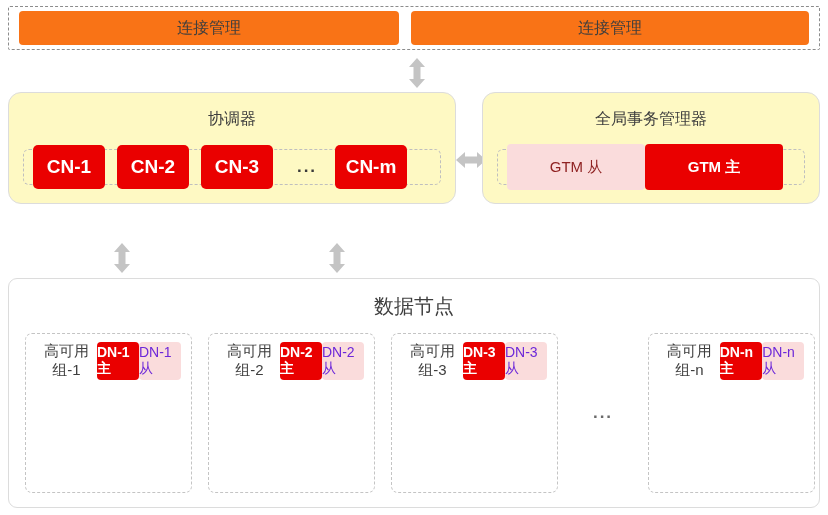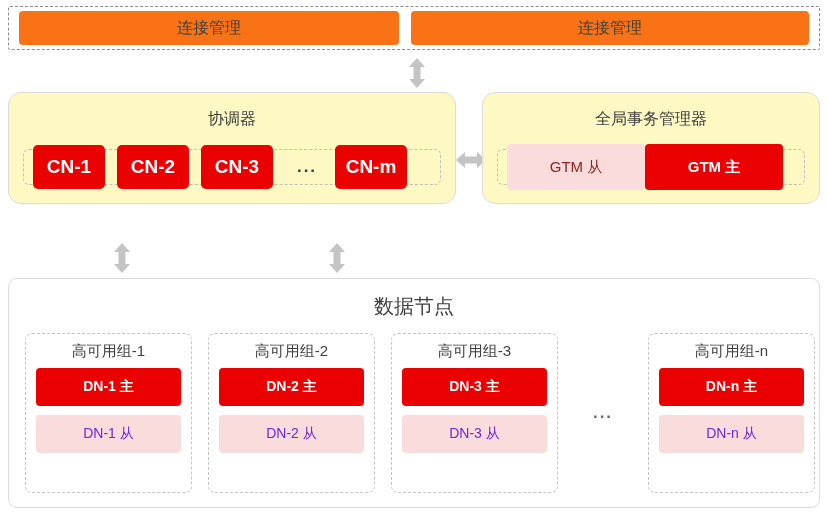--- a/index.html
+++ b/index.html
@@ -99,21 +99,21 @@
   }
   .groups {
     position: absolute; left: 16px; right: 16px;
     top: 54px; bottom: 14px;
     display: flex; align-items: stretch;
   }
   .ha-group {
     border: 1.3px dashed #c4c4c4;
     border-radius: 7px;
     padding: 8px 10px 10px;
-    display: flex; flex-direction: column;
+    display: flex; flex-direction: row;
     flex: 0 0 auto;
     width: 167px;
     margin-right: 16px;
   }
   .ha-title {
     text-align: center; font-size: 15px; color: #3e3e3e;
     margin-bottom: 7px;
   }
   .dn-box {
     height: 38px; border-radius: 4px;

